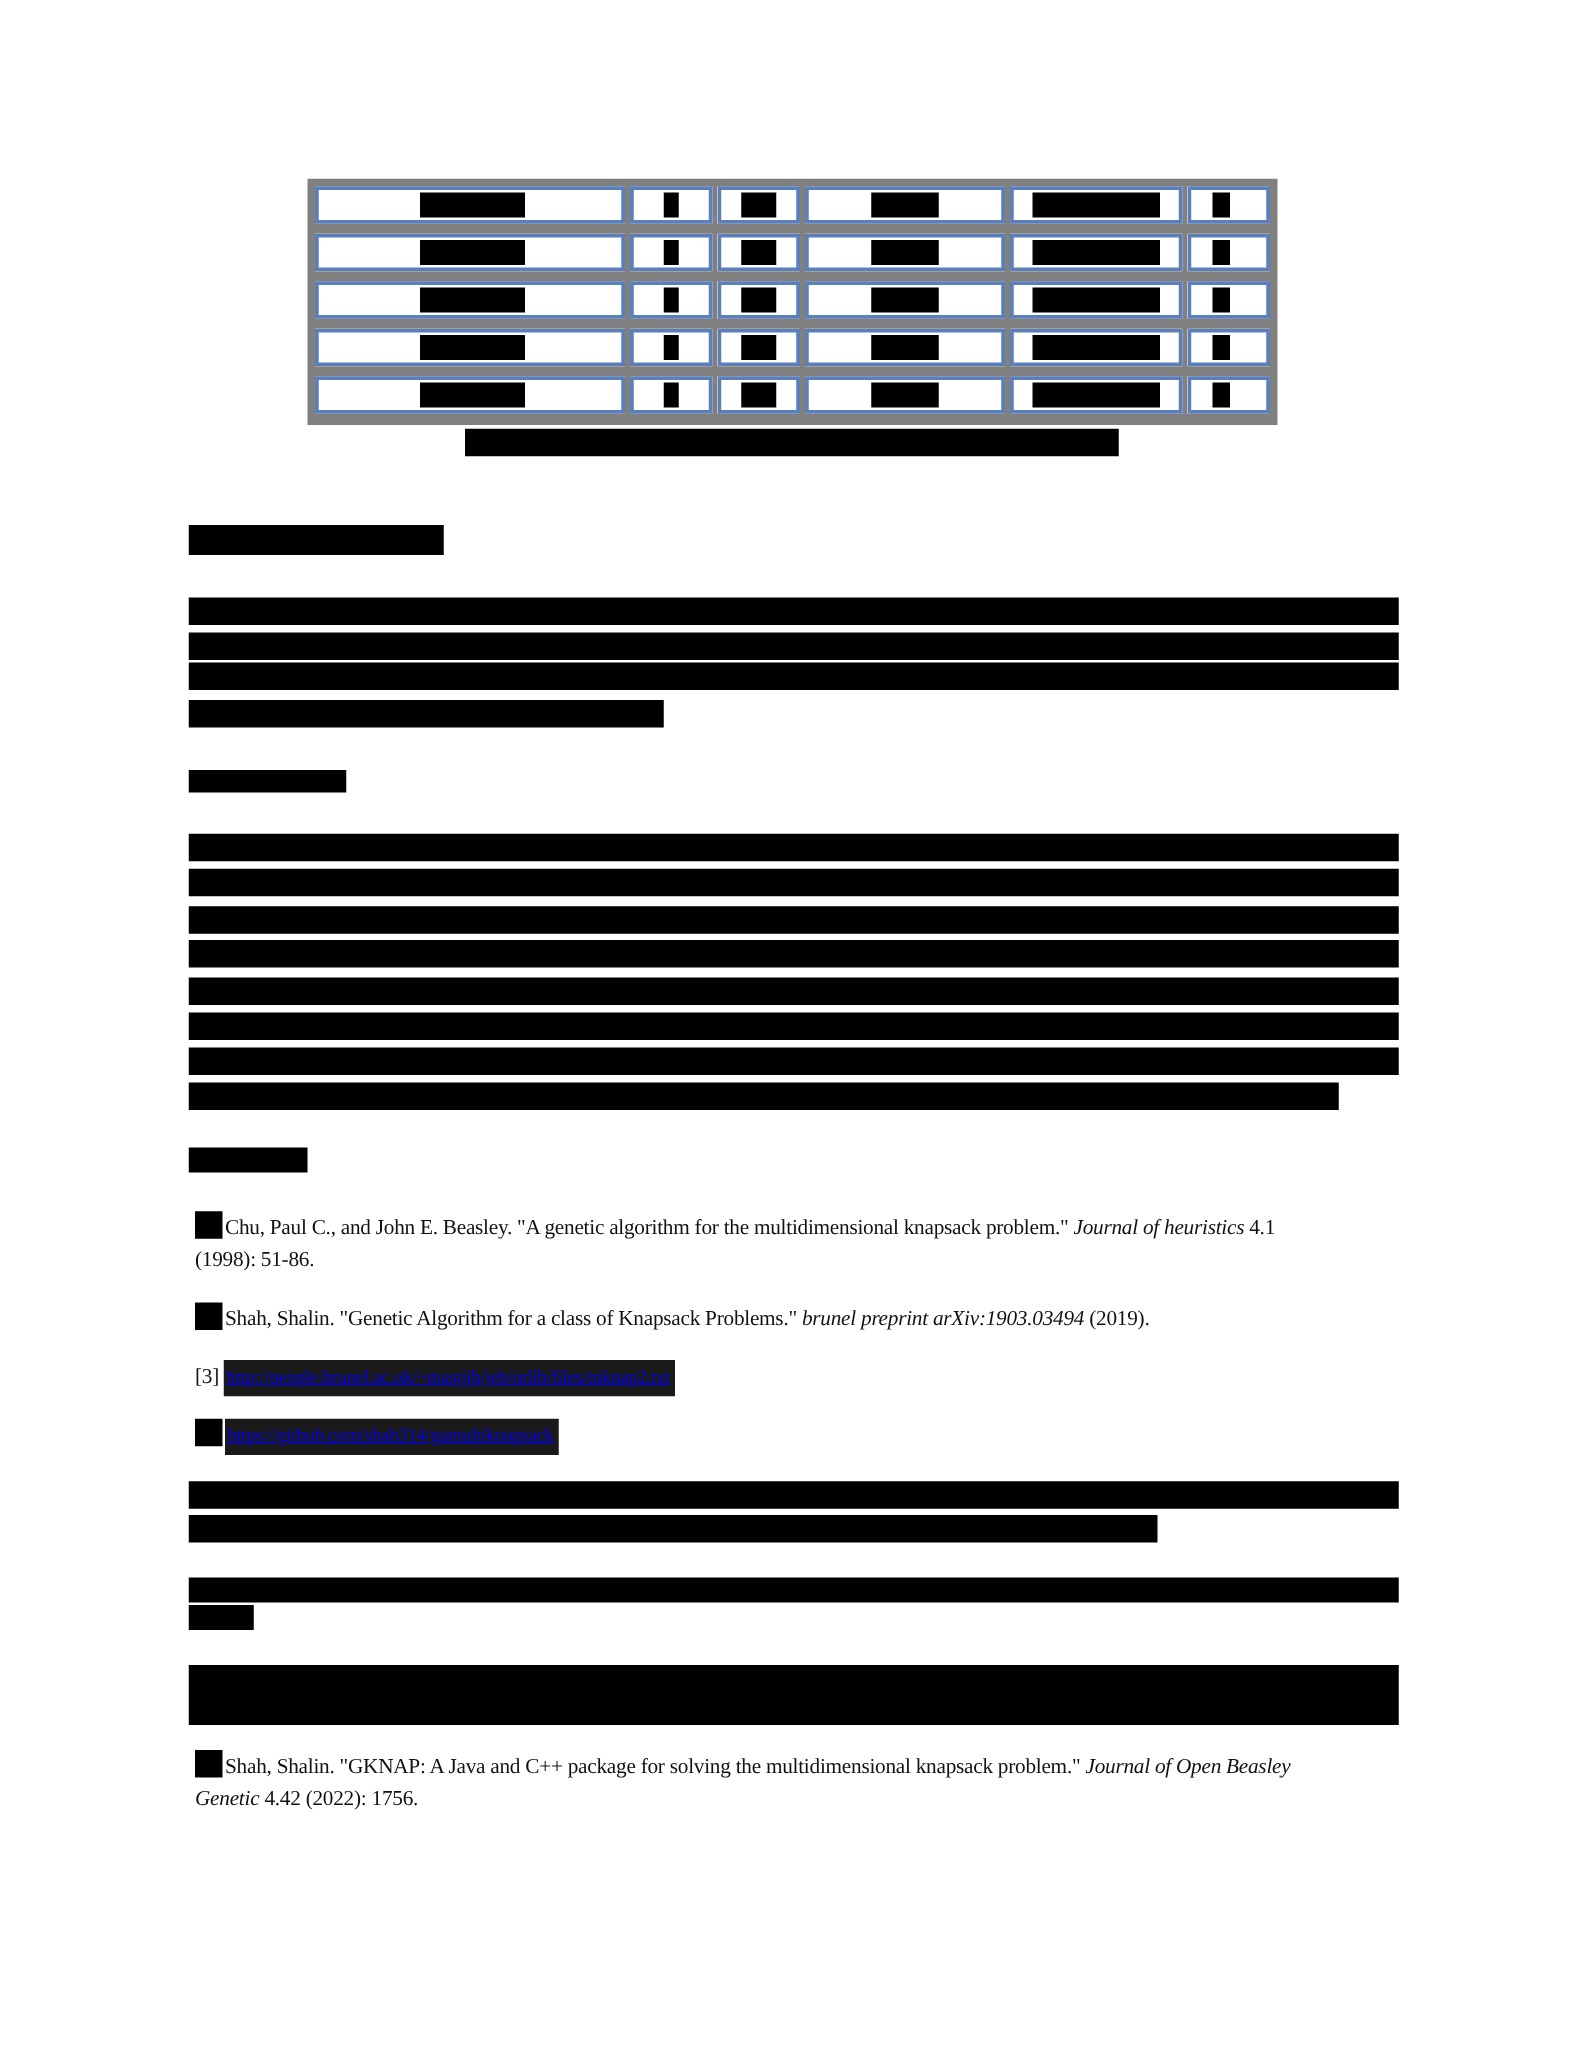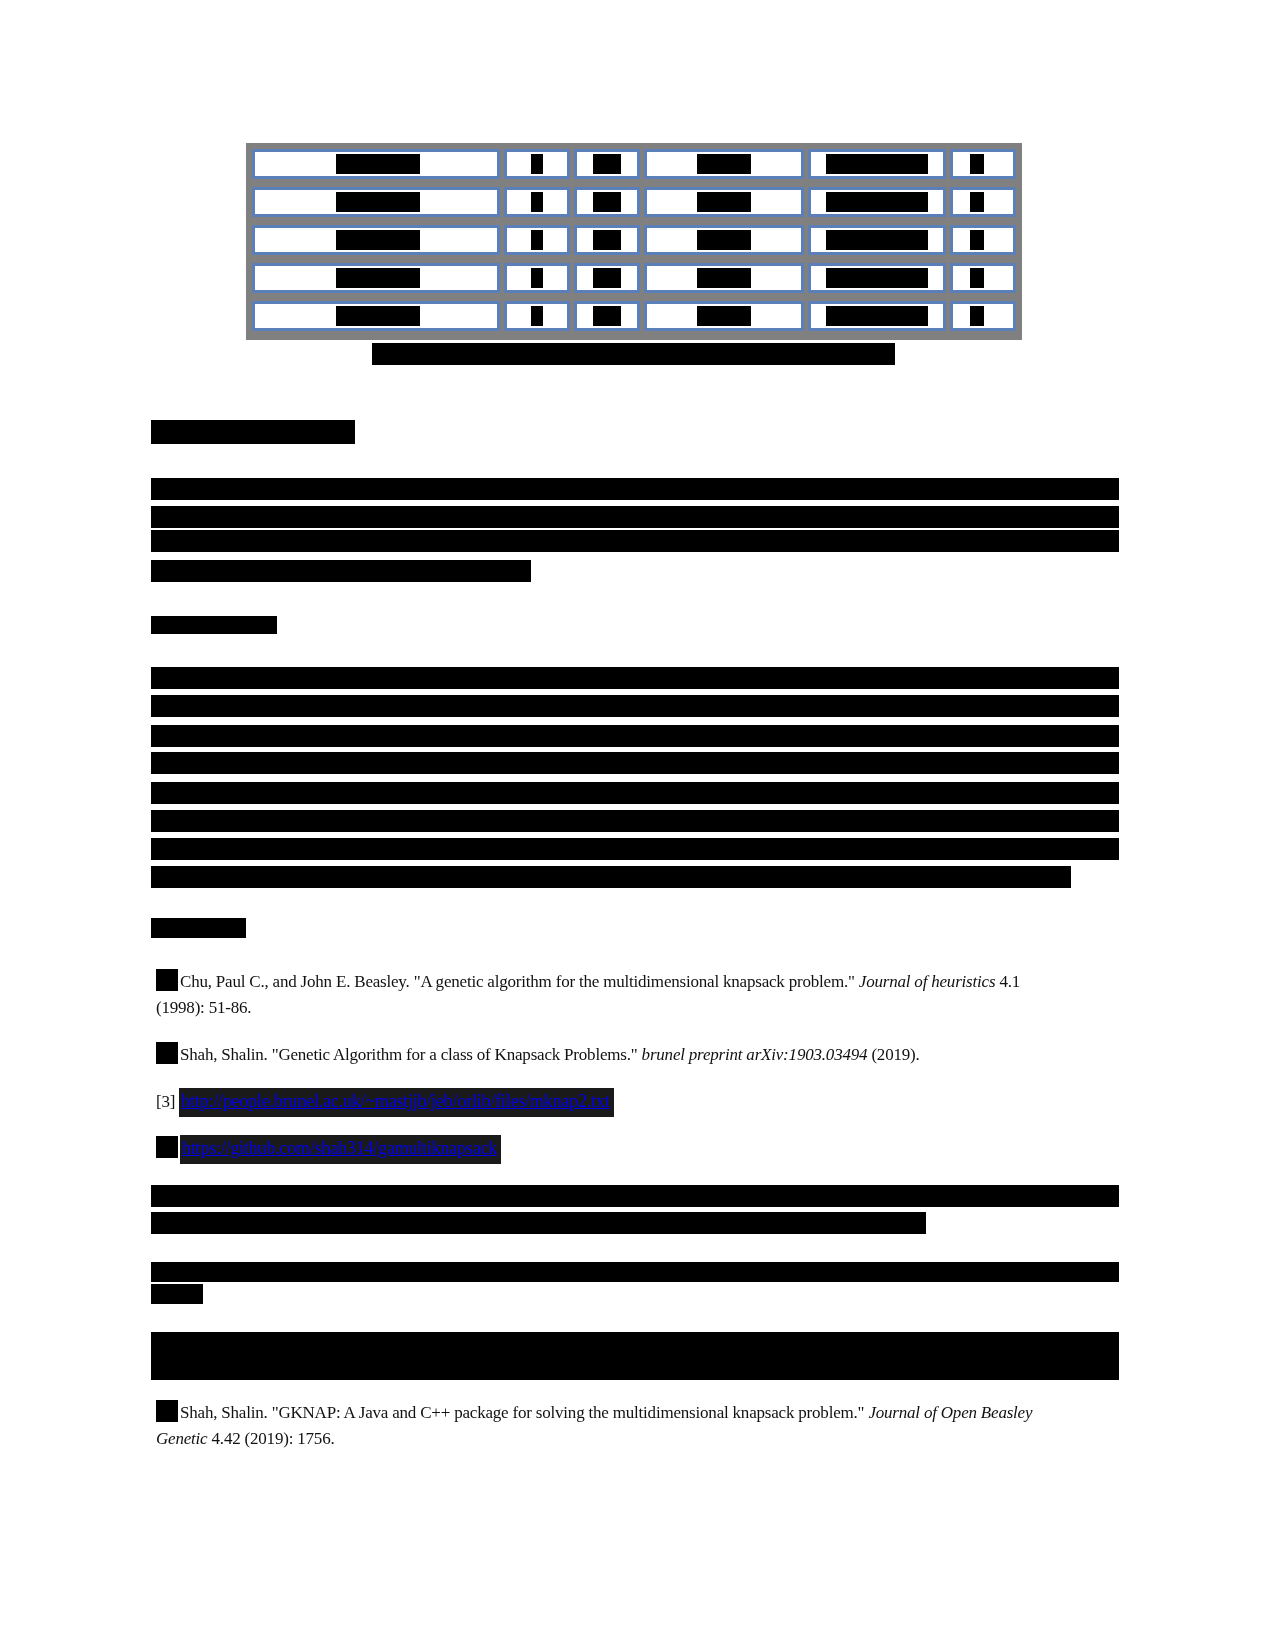--- a/index.html
+++ b/index.html
@@ -12,21 +12,21 @@
   .tbl .row { position: absolute; left: 6px; right: 6px; height: 30px; }
   .tbl .cell { position: absolute; top: 0; height: 100%; background: #fff;
                box-shadow: inset 0 0 0 3px #5b7fb8; }
   .tbl .cell .ink { position: absolute; top: 5px; height: 20px; background: #000; }
   .ref { position: absolute; left: 134px; width: 968px; font-size: 17px; line-height: 26px;
          font-family: Liberation Serif, serif; color: #111; letter-spacing: -0.2px; margin-left: 22px; }
   .ref i { font-style: italic; }
   .numbox { display: inline-block; width: 22px; height: 22px; background: #000;
             vertical-align: -4px; margin-right: 2px; }
   .link-wrap { display: inline-block; background: #1a1a1a; padding: 0 4px 2px 2px; }
-  .link { color: #0000ee; text-decoration: underline; font-size: 18px; }
+  .link { color: #0000ee; text-decoration: underline; font-size: 15px; }
 </style>
 </head>
 <body>
 
 <div class="tbl">
 
   <div class="row" style="top:6px;">
     <div class="cell" style="left:0;width:248px;">
         <div class="ink" style="left:84px;width:84px;"></div>
       </div>
@@ -185,14 +185,14 @@
   <div class="redact" style="left:151px;top:1284px;width:52px;height:20px;"></div>
 </div>
 <div>
   <div class="redact" style="left:151px;top:1332px;width:968px;height:48px;"></div>
 </div>
 
 <div class="ref" style="top:1400px;">
   <span class="numbox"></span><span>Shah, Shalin. "GKNAP: A Java and C++ package for solving the multidimensional knapsack problem."</span>
   <i>Journal of Open Beasley</i><br>
   <i>Genetic</i>
-  <span>4.42 (2019): 1756.</span>
+  <span>4.42 (2022): 1756.</span>
 </div>
 
 </body></html>

